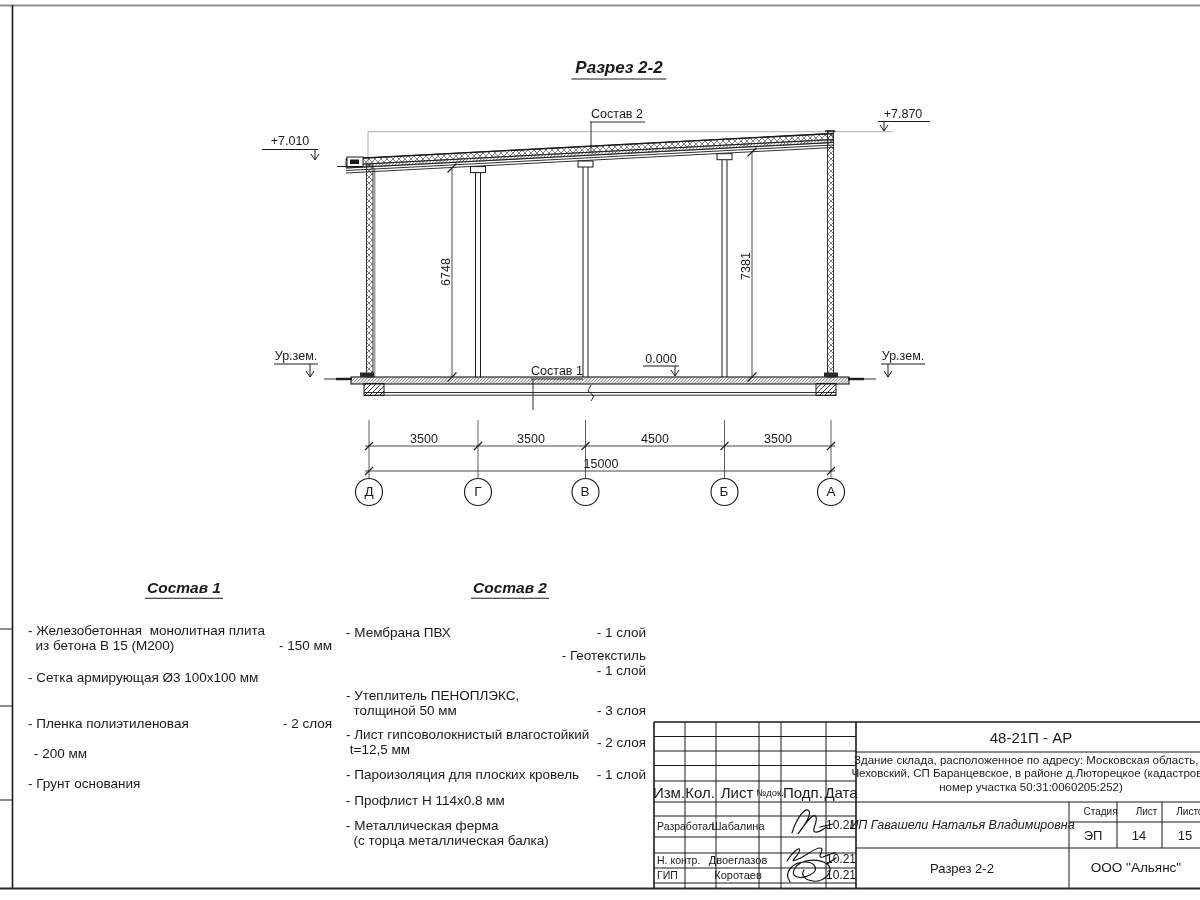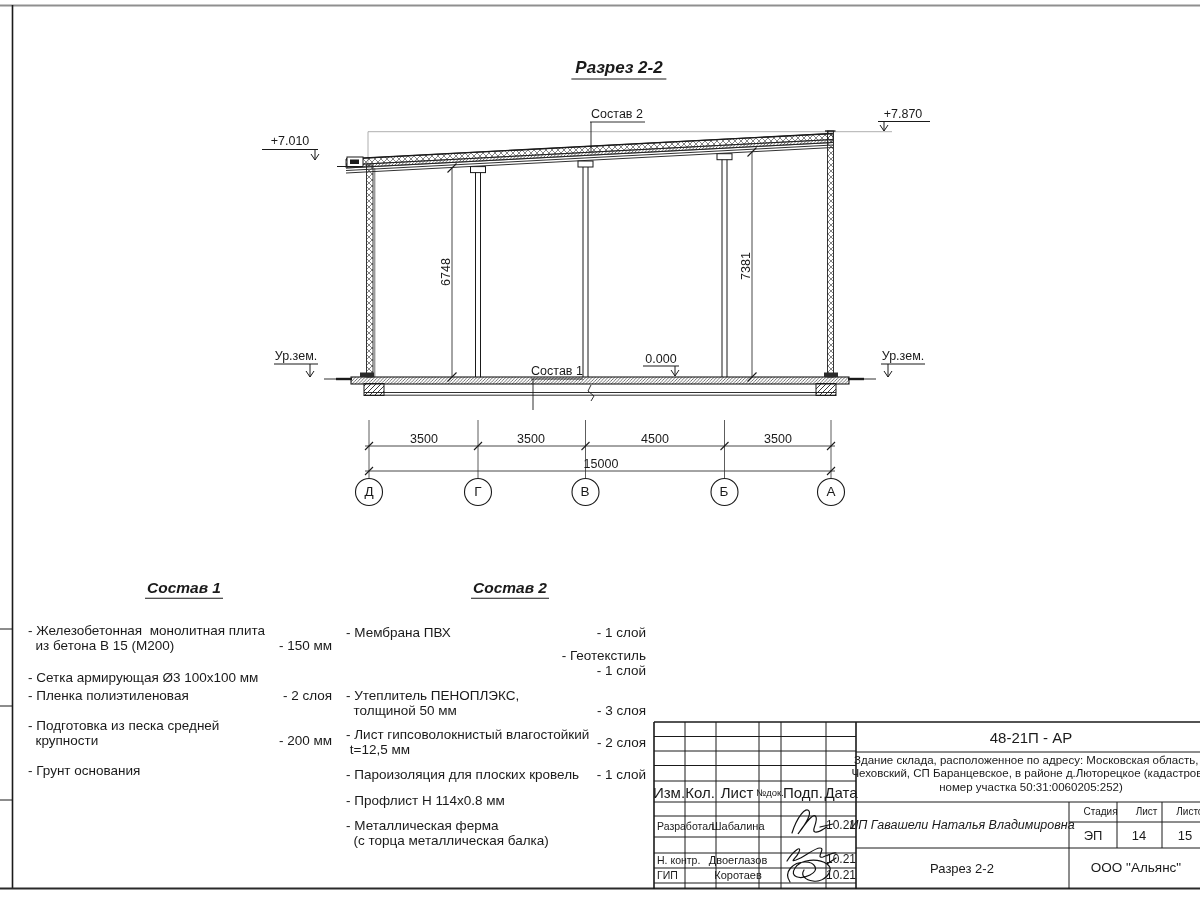--- a/index.html
+++ b/index.html
@@ -242,27 +242,25 @@
 <div class="list" style="left:28px;top:623px;width:304px;">
   <div class="item">
     <span class="nm">- Железобетонная  монолитная плита
   из бетона В 15 (М200)</span>
     <span class="vl">- 150 мм</span>
   </div>
   <div class="item" style="margin-top:17px;">
     <span class="nm">- Сетка армирующая Ø3 100х100 мм</span>
     <span class="vl"></span>
   </div>
-  <div class="item" style="margin-top:3px;gap:36px;">
+  <div class="item" style="margin-top:31px;gap:36px;">
     <span class="nm">- Пленка полиэтиленовая</span>
     <span class="vl">-  2 слоя</span>
   </div>
   <div class="item" style="margin-top:15px;">
-    <span class="nm">- Подготовка из песка средней
-  крупности</span>
     <span class="vl">- 200 мм</span>
   </div>
   <div class="item" style="margin-top:15px;">
     <span class="nm">- Грунт основания</span>
     <span class="vl"></span>
   </div>
 </div>
 
 <span class="t head" style="left:510px;top:589px;">Состав 2</span>
 <div class="list" style="left:346px;top:625px;width:300px;">

